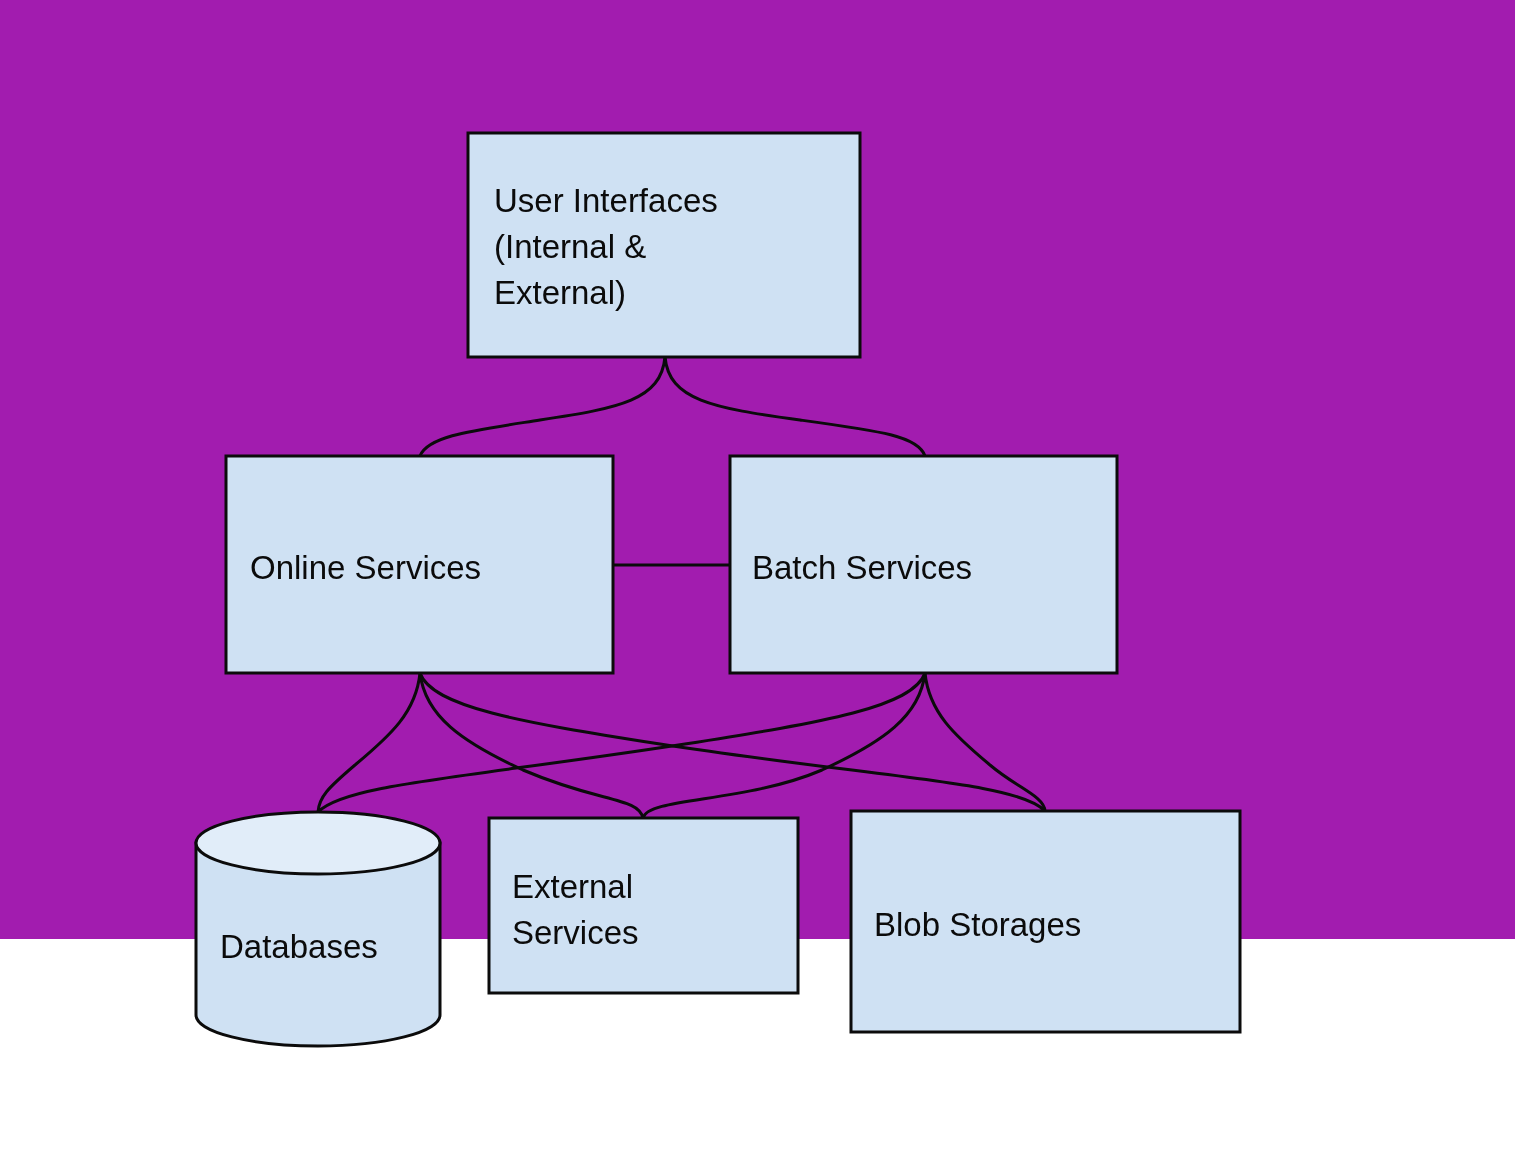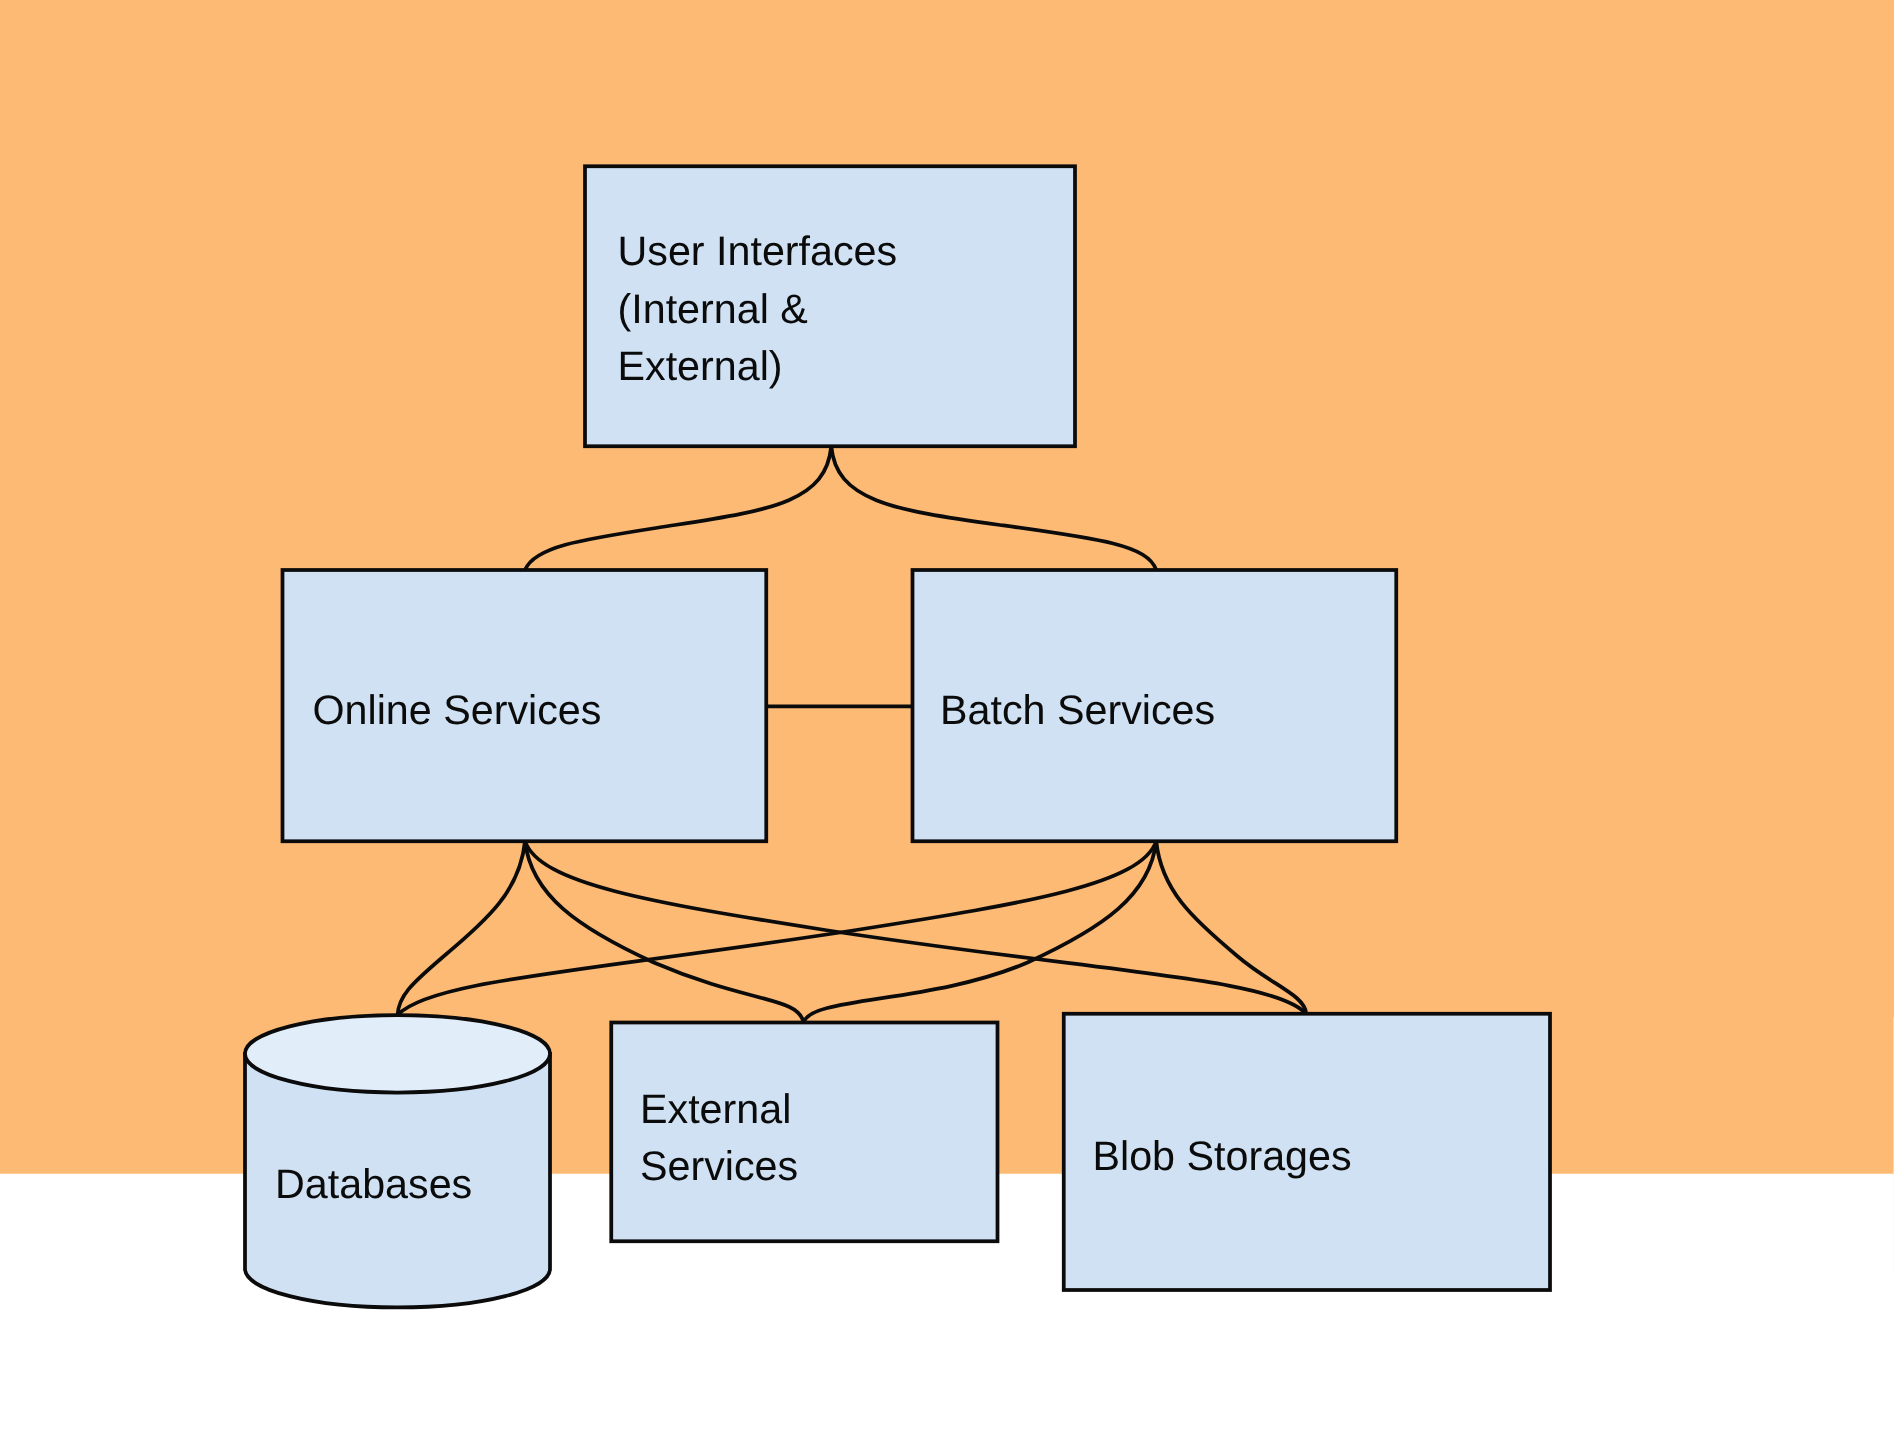--- a/index.html
+++ b/index.html
@@ -11,21 +11,21 @@
   body {
     width: 1515px;
     height: 1157px;
     overflow: hidden;
     font-family: "Liberation Sans", sans-serif;
   }
   #diagram-canvas {
     position: relative;
     width: 1515px;
     height: 939px;
-    background: #fdba74;
+    background: #a21caf;
   }
   #diagram-svg {
     position: absolute;
     top: 0;
     left: 0;
     width: 1515px;
     height: 1157px;
   }
   .node-shape {
     fill: #cfe1f3;

